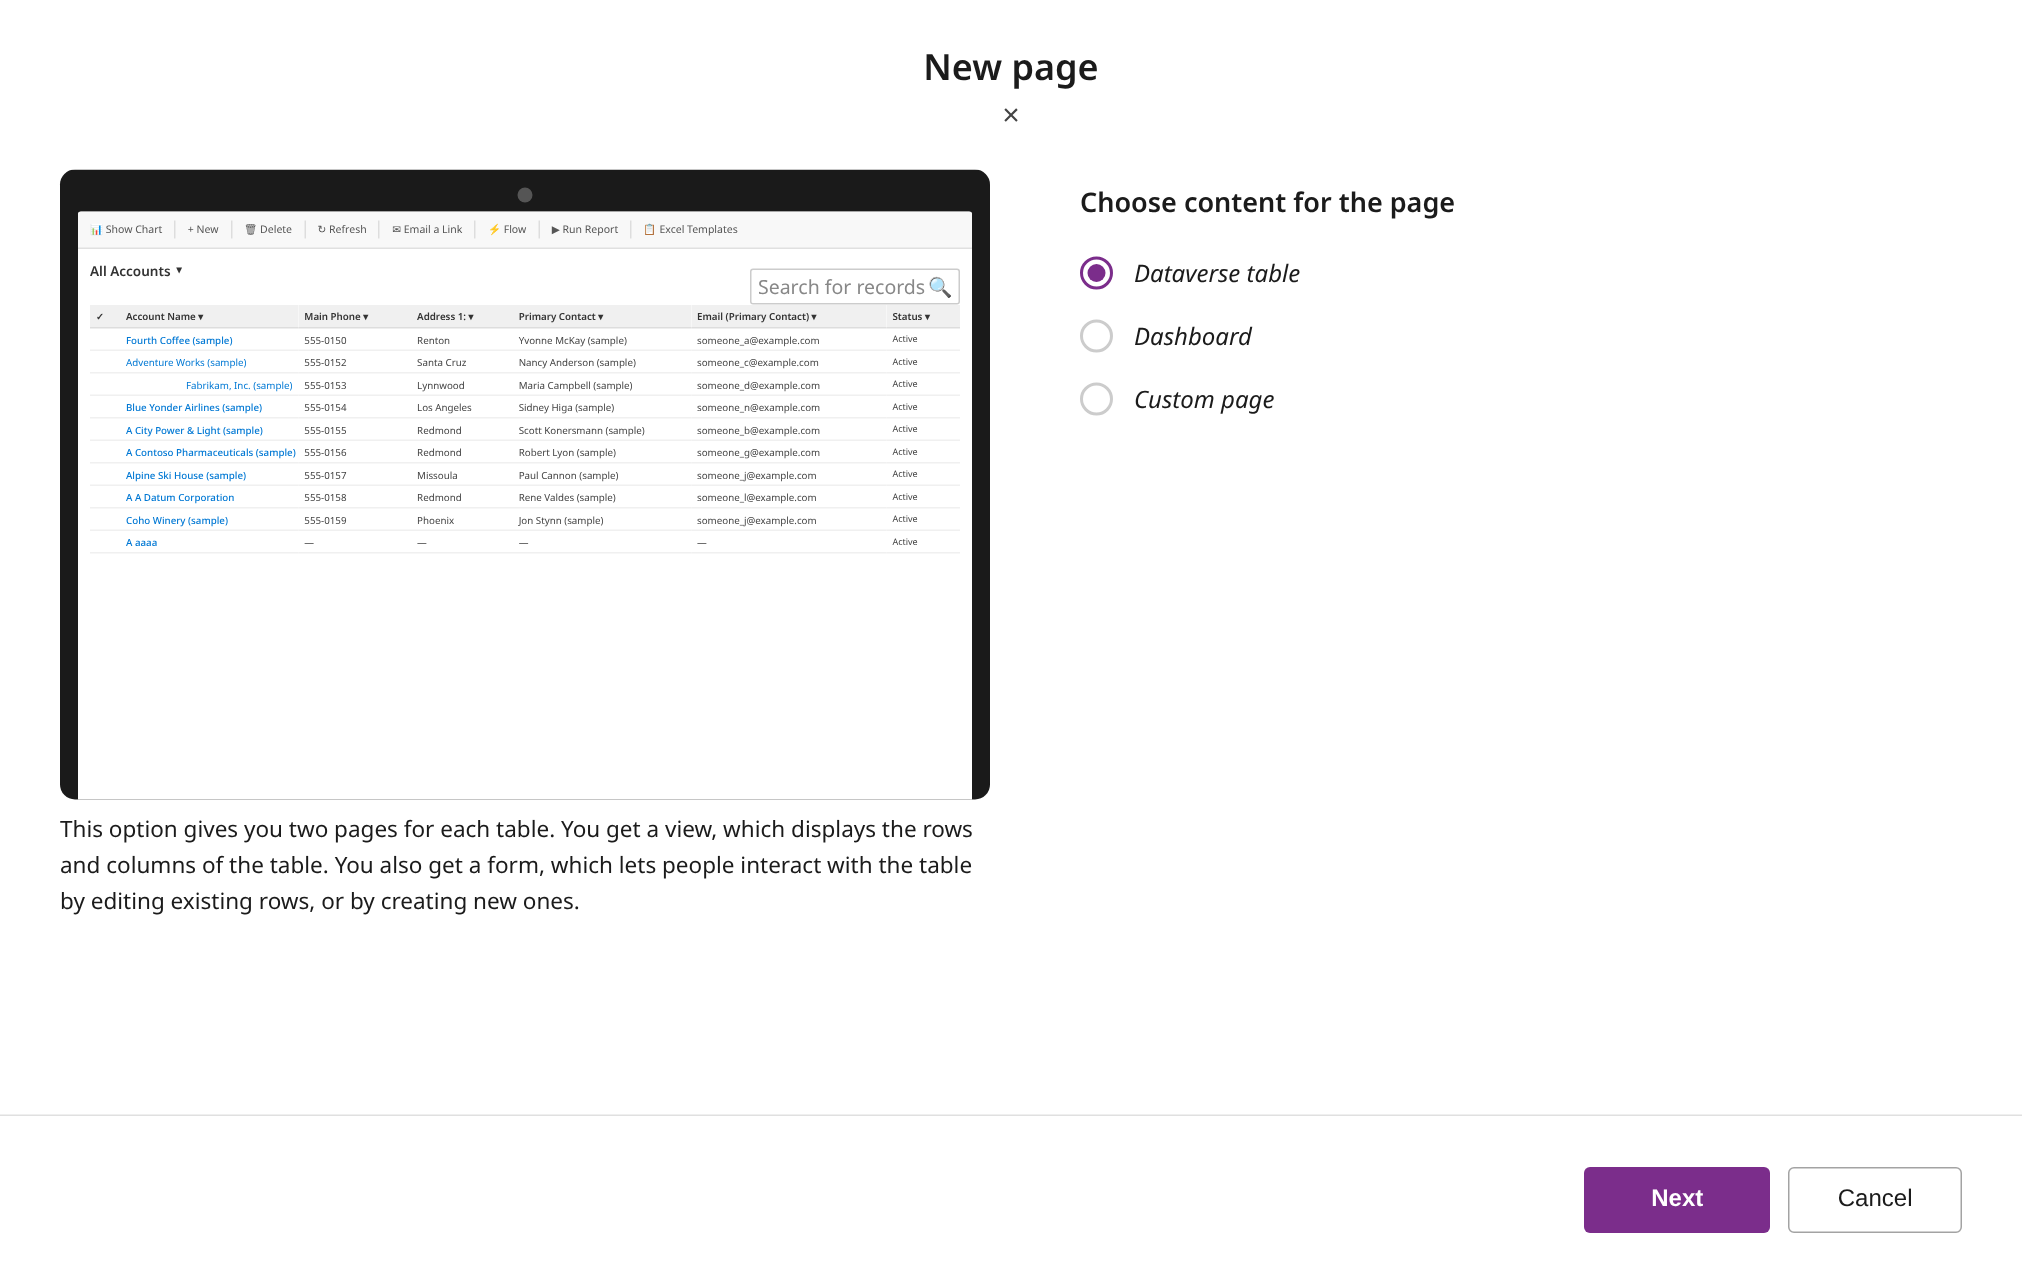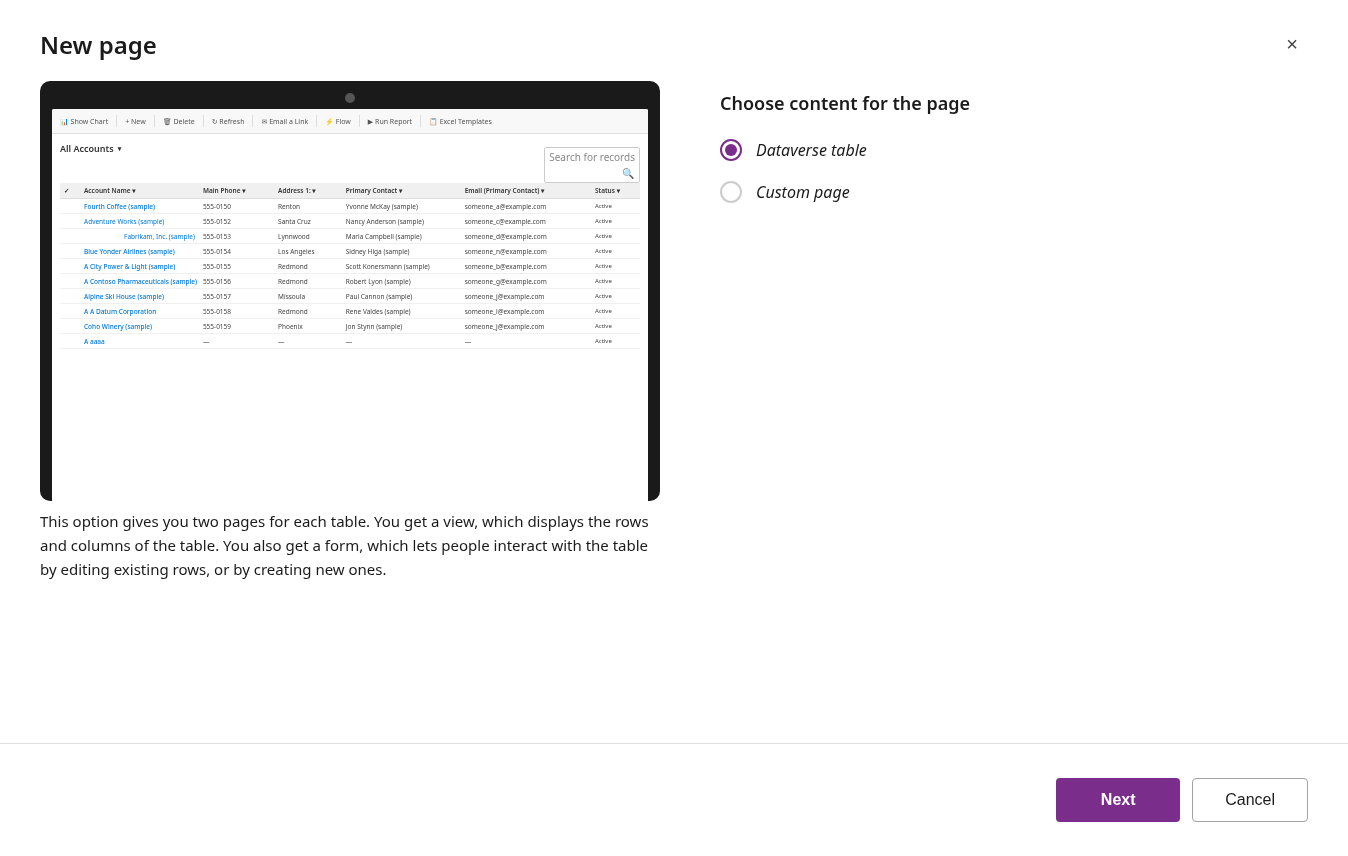--- a/index.html
+++ b/index.html
@@ -20,20 +20,21 @@
       height: 856px;
       position: relative;
       display: flex;
       flex-direction: column;
     }
     .dialog-header {
       display: flex;
       align-items: center;
       justify-content: space-between;
       padding: 28px 40px 20px 40px;
+      flex-direction: column;
     }
     .dialog-title {
       font-size: 24px;
       font-weight: 600;
       color: #1b1b1b;
     }
     .close-btn {
       background: none;
       border: none;
       cursor: pointer;
@@ -102,28 +103,27 @@
       margin-bottom: 6px;
       display: flex;
       align-items: center;
       gap: 4px;
     }
     .accounts-header .chevron { font-size: 7px; }
     .search-bar {
       float: right;
       margin-top: -14px;
       display: flex;
-      align-items: flex-end;
+      align-items: flex-start;
       gap: 2px;
-      font-size: 10px;
+      font-size: 13px;
       color: #888;
       border: 1px solid #ccc;
       padding: 2px 4px;
       border-radius: 2px;
-      flex-direction: column;
     }
     .data-table { width: 100%; border-collapse: collapse; font-size: 6.5px; }
     .data-table th {
       background: #f0f0f0;
       border-bottom: 1px solid #ddd;
       padding: 3px 4px;
       text-align: left;
       color: #333;
       font-weight: 600;
       white-space: nowrap;
@@ -384,20 +384,24 @@
     <div class="right-panel">
       <h2 class="choose-title">Choose content for the page</h2>
       <div class="radio-group">
         <label class="radio-item">
           <div class="radio-circle selected">
           </div>
           <span class="radio-label">Dataverse table</span>
         </label>
         <label class="radio-item">
           <div class="radio-circle"></div>
+          <span class="radio-label">Dashboard</span>
+        </label>
+        <label class="radio-item">
+          <div class="radio-circle"></div>
           <span class="radio-label">Custom page</span>
         </label>
       </div>
     </div>
   </div>
 
   <div class="dialog-footer">
     <button class="btn-next">Next</button>
     <button class="btn-cancel">Cancel</button>
   </div>

